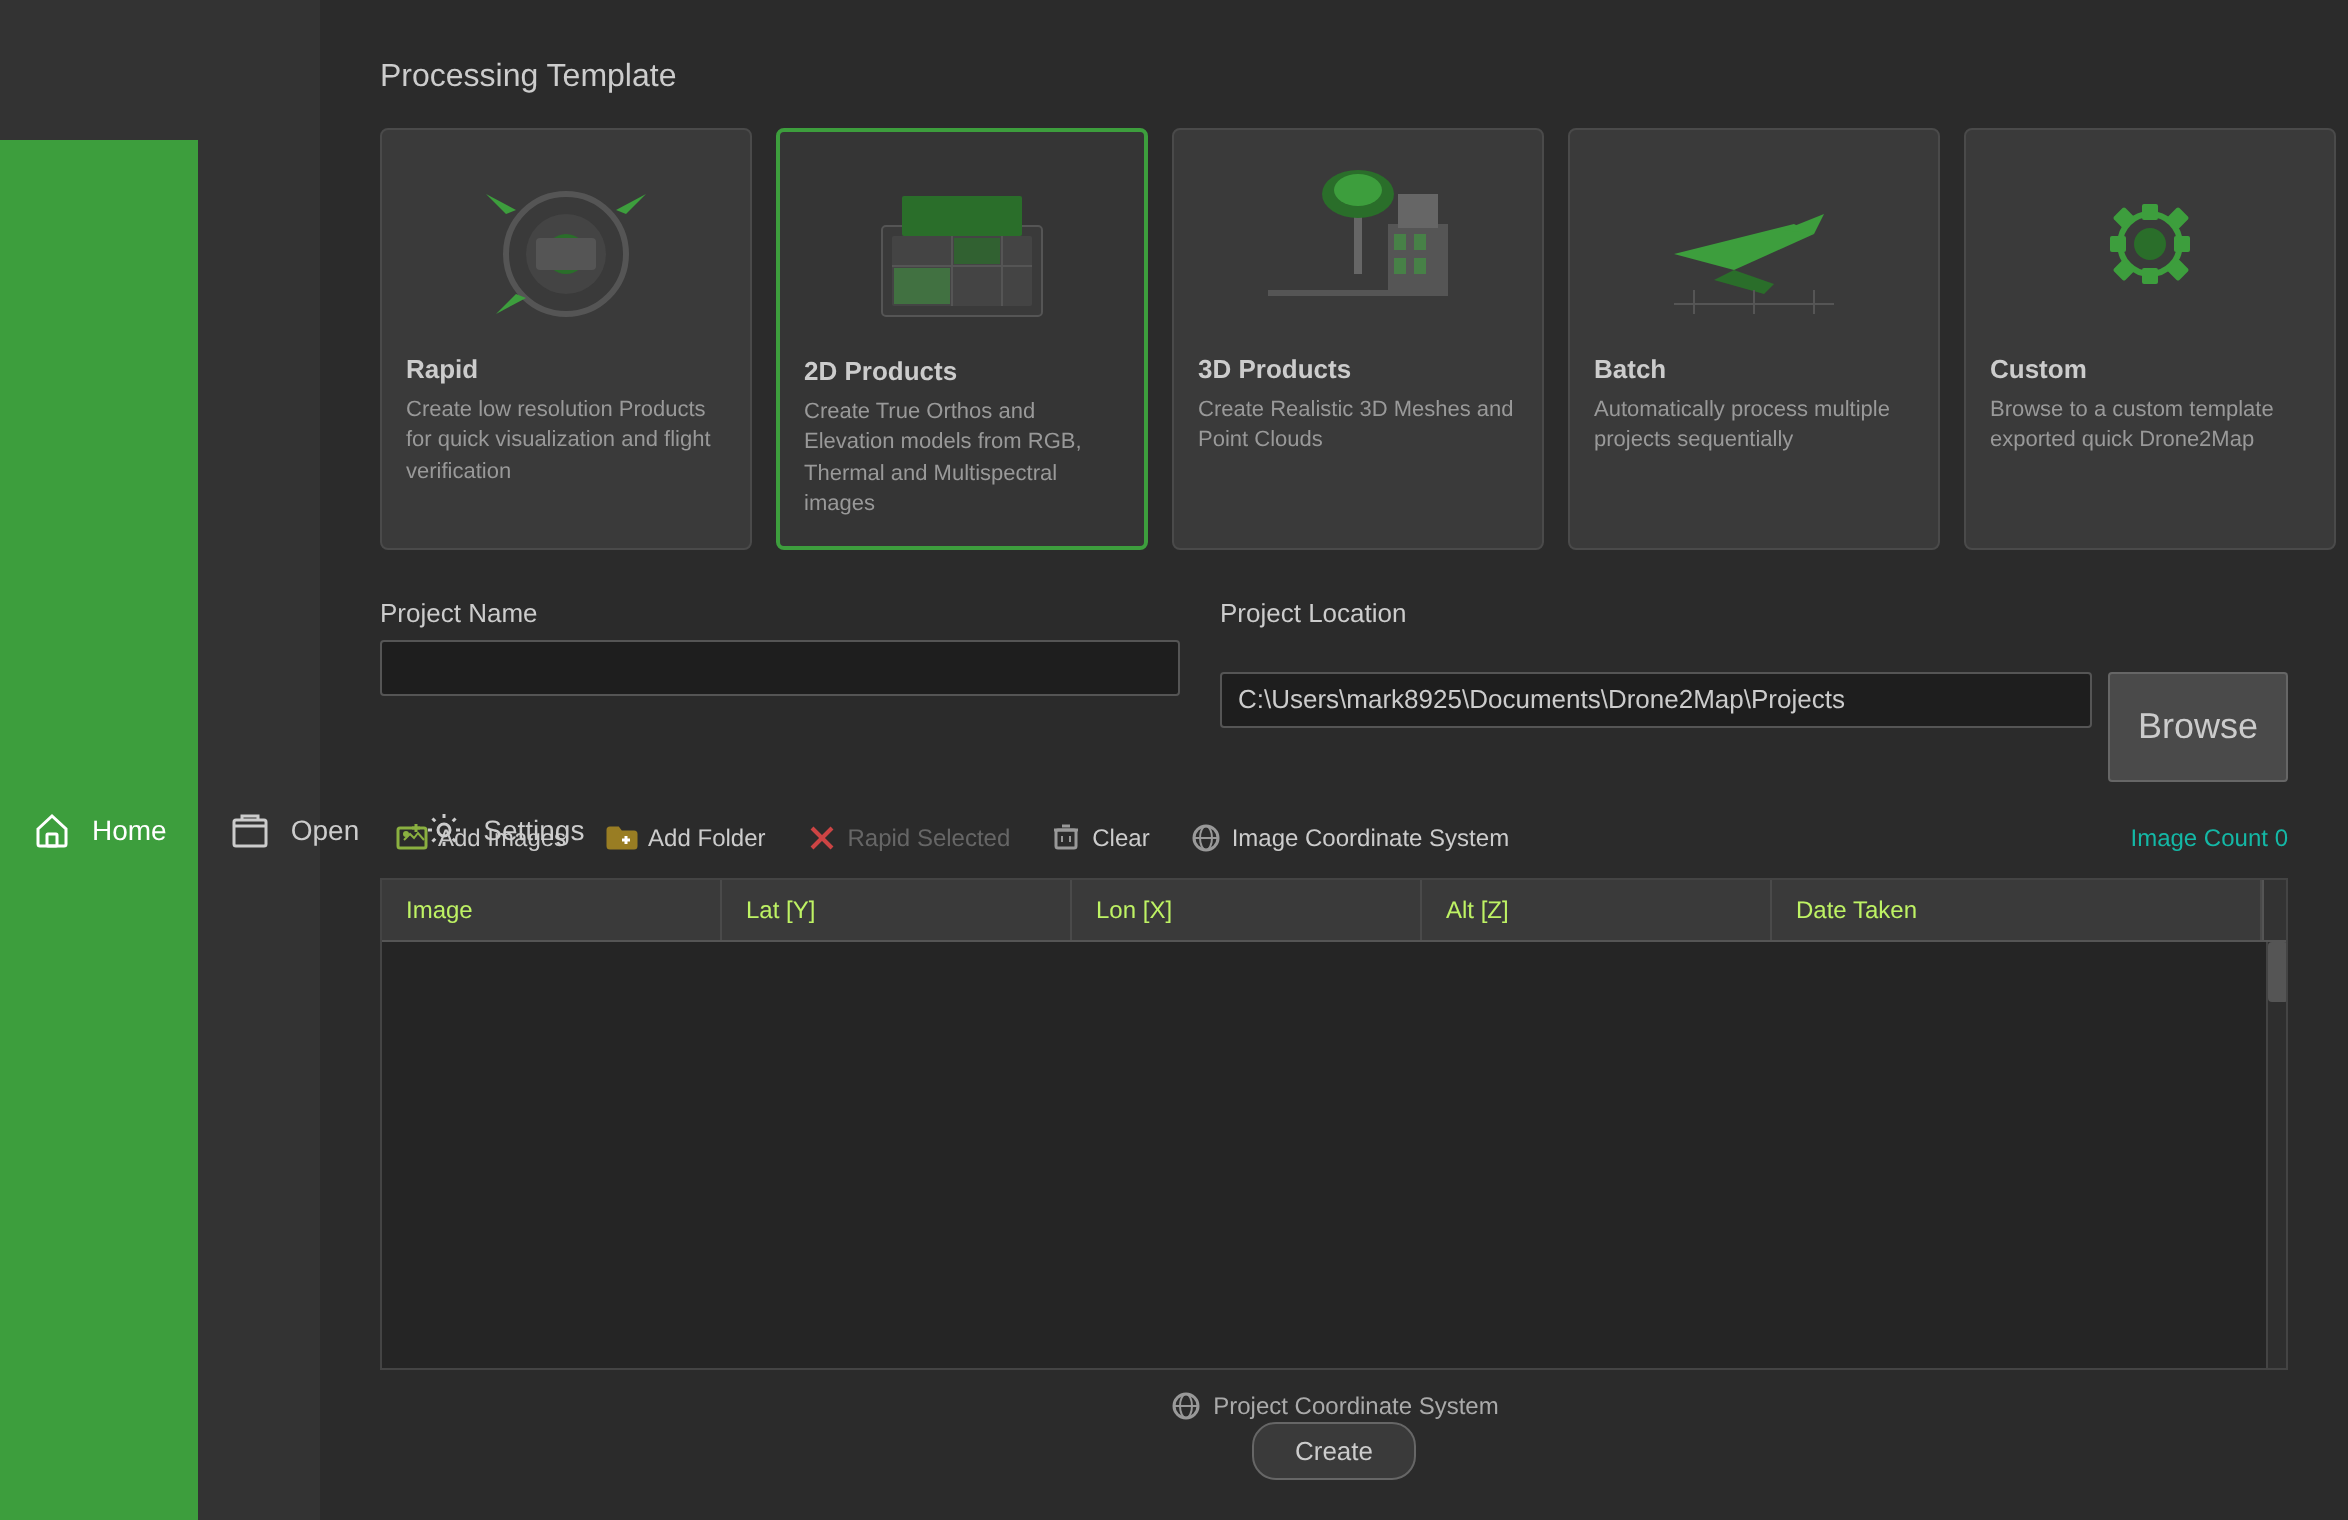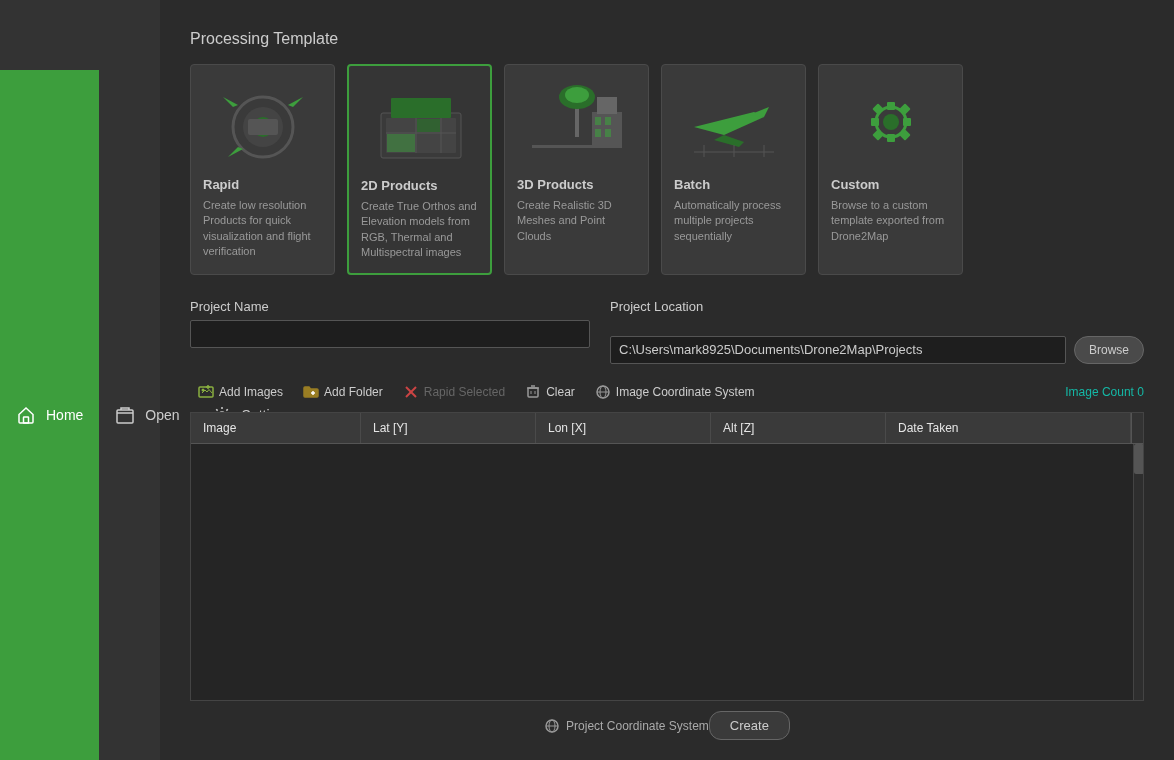--- a/index.html
+++ b/index.html
@@ -68,21 +68,21 @@
       display: flex;
       gap: 12px;
       margin-bottom: 24px;
     }
 
     .template-card {
       background: #3a3a3a;
       border: 1px solid #4a4a4a;
       border-radius: 4px;
       padding: 12px;
-      width: 145px;
+      width: 186px;
       cursor: pointer;
       flex-shrink: 0;
     }
     .template-card.selected {
       border: 2px solid #3d9e3d;
       background: #353535;
     }
 
     .card-icon {
       width: 120px;
@@ -134,24 +134,24 @@
     }
     .location-row {
       display: flex;
       gap: 8px;
       margin-top: 22px;
     }
     .browse-btn {
       background: #4a4a4a;
       border: 1px solid #666;
       color: #cccccc;
-      padding: 4px 14px;
-      cursor: pointer;
-      font-size: 12px;
-      border-radius: 14px;
+      padding: 16px 14px;
+      cursor: pointer;
+      font-size: 18px;
+      border-radius: 2px;
       white-space: nowrap;
     }
 
     
     .toolbar {
       display: flex;
       align-items: center;
       gap: 4px;
       margin-bottom: 8px;
     }
@@ -187,42 +187,43 @@
       flex-direction: column;
     }
     .table-header {
       display: flex;
       background: #3a3a3a;
       border-bottom: 1px solid #555;
     }
     .table-header-cell {
       padding: 8px 12px;
       font-size: 12px;
-      color: #e5e5e5;
+      color: #bef264;
       font-weight: 500;
       border-right: 1px solid #4a4a4a;
     }
     .col-image { flex: 0 0 170px; }
     .col-lat { flex: 0 0 175px; }
     .col-lon { flex: 0 0 175px; }
     .col-alt { flex: 0 0 175px; }
     .col-date { flex: 1; }
     .table-body {
       flex: 1;
       background: #252525;
       position: relative;
       overflow: hidden;
     }
 
     
     .footer {
       display: flex;
       align-items: center;
-      justify-content: center;
+      justify-content: space-between;
       padding-top: 10px;
+      flex-direction: column;
     }
     .coord-system {
       display: flex;
       align-items: center;
       gap: 6px;
       color: #aaaaaa;
       font-size: 12px;
       cursor: pointer;
     }
     .create-btn {
@@ -370,21 +371,21 @@
           <rect x="56" y="25" width="8" height="8" rx="1" fill="#3d9e3d"></rect>
           <rect x="56" y="57" width="8" height="8" rx="1" fill="#3d9e3d"></rect>
           <rect x="40" y="41" width="8" height="8" rx="1" fill="#3d9e3d"></rect>
           <rect x="72" y="41" width="8" height="8" rx="1" fill="#3d9e3d"></rect>
           <rect x="43" y="28" width="8" height="8" rx="1" transform="rotate(45 47 32)" fill="#3d9e3d"></rect>
           <rect x="70" y="28" width="8" height="8" rx="1" transform="rotate(45 74 32)" fill="#3d9e3d"></rect>
           <rect x="43" y="54" width="8" height="8" rx="1" transform="rotate(45 47 58)" fill="#3d9e3d"></rect>
           <rect x="70" y="54" width="8" height="8" rx="1" transform="rotate(45 74 58)" fill="#3d9e3d"></rect>
         </svg>
         <div class="card-title">Custom</div>
-        <div class="card-desc">Browse to a custom template exported from Drone2Map</div>
+        <div class="card-desc">Browse to a custom template exported quick Drone2Map</div>
       </div>
 
     </div>
   </div>
 
   <div class="project-row">
     <div class="project-name-section">
       <div class="field-label">Project Name</div>
       <input type="text" class="field-input" value="" style="">
     </div>

